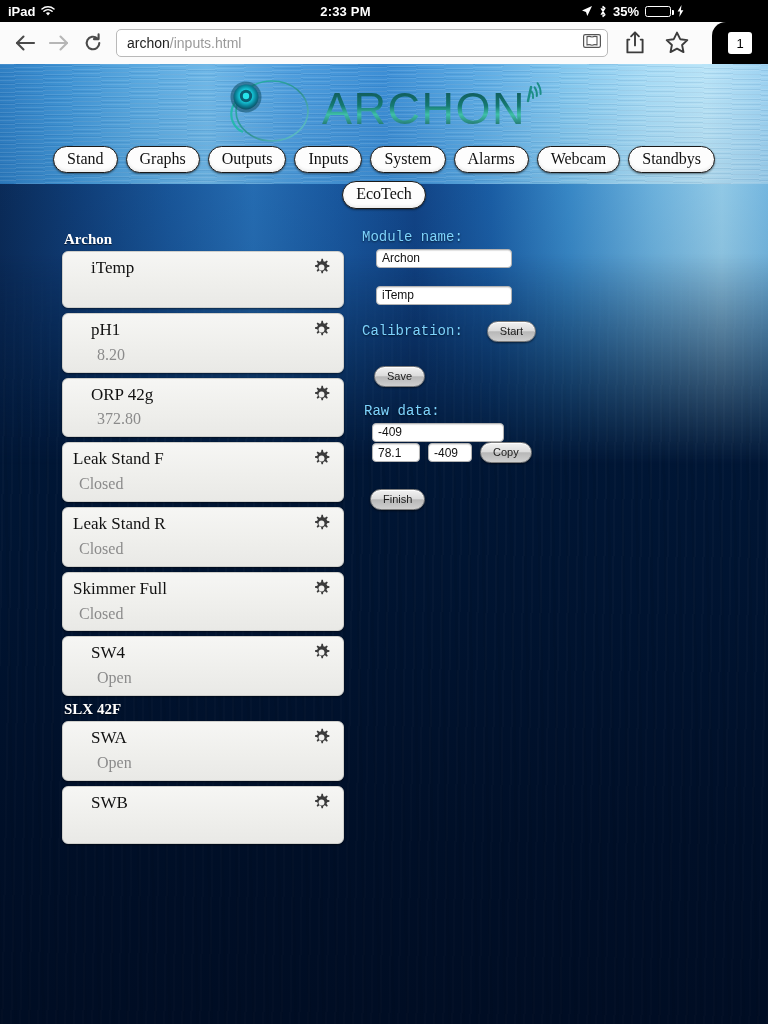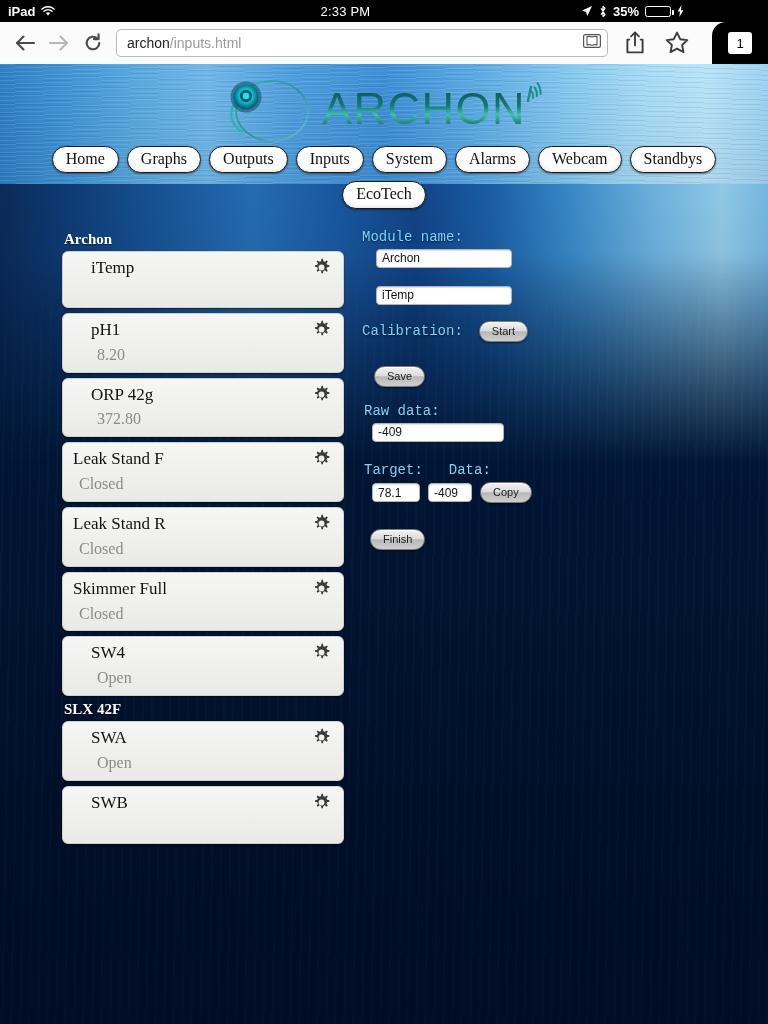--- a/index.html
+++ b/index.html
@@ -12,21 +12,21 @@
 
   
   #status-bar {
     height:22px; width:691px; background:#000; color:#fff;
     display:flex; align-items:center; position:relative;
     font-size:13px; font-family:"Liberation Sans", sans-serif;
   }
   #status-left { display:flex; align-items:center; gap:6px; padding-left:8px; }
   #status-center {
     position:absolute; left:0; right:0; text-align:center;
-    font-size:13px; font-weight:400; letter-spacing:.2px;
+    font-size:13px; font-weight:700; letter-spacing:.2px;
   }
   #status-right {
     margin-left:auto; display:flex; align-items:center; gap:6px; padding-right:7px;
   }
   .sb-label { font-size:13px; font-weight:600; }
   .battery-shell {
     width:26px; height:11px; border:1px solid #fff; border-radius:2.5px;
     position:relative; display:inline-block;
   }
   .battery-shell::after{
@@ -202,21 +202,21 @@
   .gbtn {
     display:inline-flex; align-items:center; justify-content:center;
     background:linear-gradient(180deg,#f2f2f2 0%, #dcdcdc 45%, #b8b8b8 52%, #cfcfcf 100%);
     border:1px solid #7c7c7c; border-radius:11px;
     font-family:"Liberation Sans", sans-serif;
     font-size:11px; color:#1b1b1b;
     padding:3px 12px 4px; line-height:1.1;
     box-shadow:0 1px 2px rgba(0,0,0,.5), inset 0 1px 0 rgba(255,255,255,.85);
   }
   .row { display:flex; align-items:center; }
-  #calib-row { margin-bottom:24px; gap:16px; padding-left:0; }
+  #calib-row { margin-bottom:24px; gap:24px; padding-left:0; }
   #save-row  { margin-bottom:16px; padding-left:12px; }
   #raw-label { padding-left:2px; }
   #td-labels { gap:26px; padding-left:2px; margin-top:20px; margin-bottom:4px; }
   #td-row    { gap:8px; padding-left:10px; margin-bottom:26px; }
   #finish-row{ padding-left:8px; }
 </style>
 </head>
 <body>
 
 <div id="status-bar">
@@ -344,21 +344,21 @@
             <path d="M5 17 A8 8 0 0 0 3.6 10.5" stroke="#1c8d86" stroke-width="2" fill="none" stroke-linecap="round"></path>
             <path d="M8.8 15 A13 13 0 0 0 6.6 6.3" stroke="#1c8d86" stroke-width="2" fill="none" stroke-linecap="round"></path>
             <path d="M12.6 13 A18 18 0 0 0 9.6 2.2" stroke="#1c8d86" stroke-width="2" fill="none" stroke-linecap="round"></path>
           </g>
         </svg>
       </div>
     </div>
 
     <div id="nav">
       <div class="nav-line" id="nav-row-1">
-        <div class="nav-pill">Home</div>
+        <div class="nav-pill">Stand</div>
         <div class="nav-pill">Graphs</div>
         <div class="nav-pill">Outputs</div>
         <div class="nav-pill">Inputs</div>
         <div class="nav-pill">System</div>
         <div class="nav-pill">Alarms</div>
         <div class="nav-pill">Webcam</div>
         <div class="nav-pill">Standbys</div>
       </div>
       <div class="nav-line" id="nav-row-2">
         <div class="nav-pill">EcoTech</div>
@@ -467,24 +467,20 @@
           <span class="gbtn">Start</span>
         </div>
 
         <div class="row" id="save-row">
           <span class="gbtn">Save</span>
         </div>
 
         <div class="form-label" id="raw-label">Raw data:</div>
         <div class="text-input" id="raw-input">-409</div>
 
-        <div class="row" id="td-labels">
-          <span class="form-label" style="margin:0">Target:</span>
-          <span class="form-label" style="margin:0">Data:</span>
-        </div>
 
         <div class="row" id="td-row">
           <span class="text-input" id="target-input">78.1</span>
           <span class="text-input" id="data-input">-409</span>
           <span class="gbtn">Copy</span>
         </div>
 
         <div class="row" id="finish-row">
           <span class="gbtn">Finish</span>
         </div>

